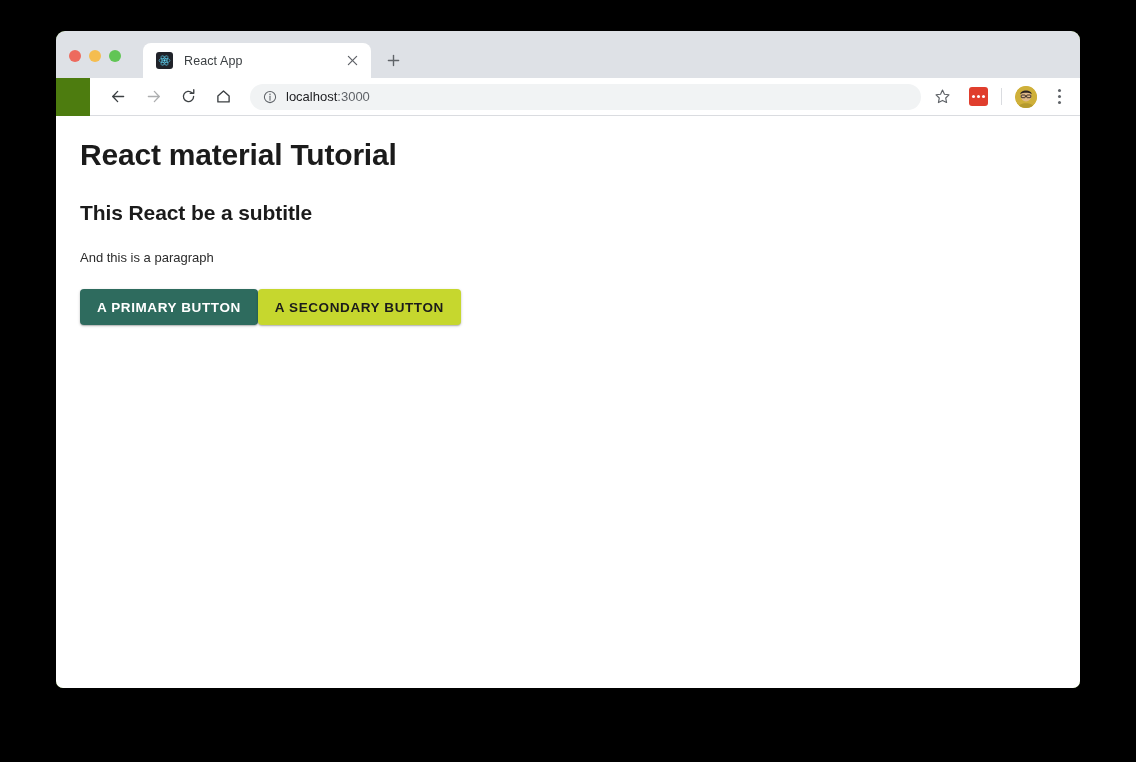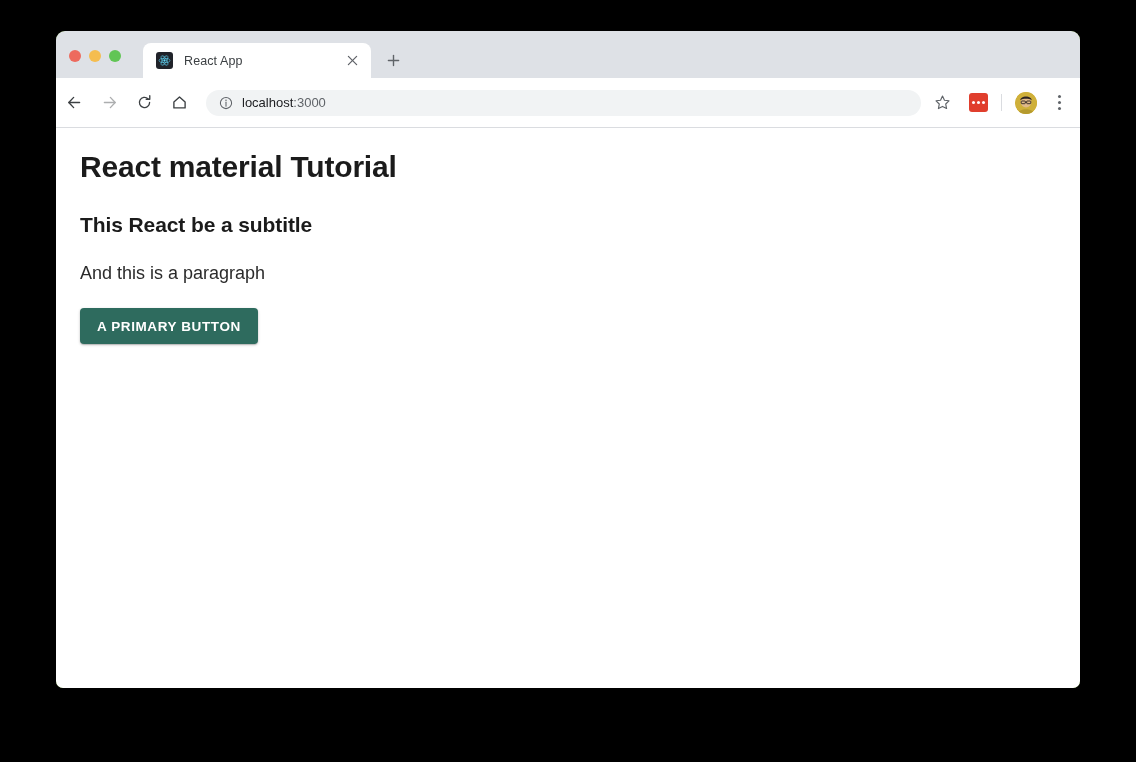--- a/index.html
+++ b/index.html
@@ -112,27 +112,28 @@
     display: flex;
     align-items: center;
     justify-content: center;
     border-radius: 50%;
     color: #5f6368;
     flex: 0 0 auto;
   }
 
   
   .toolbar {
-    height: 50px;
+    height: 38px;
     background: #ffffff;
     display: flex;
     align-items: center;
-    padding: 0 10px 0 4px;
+    padding: 0 10px 0 14px;
     border-bottom: 1px solid #dadce0;
     flex: 0 0 auto;
+    margin-left: 34px;
   }
 
   .nav-btn {
     width: 28px;
     height: 28px;
     display: flex;
     align-items: center;
     justify-content: center;
     margin-right: 7px;
     border-radius: 50%;
@@ -265,21 +266,21 @@
     font-size: 21px;
     font-weight: bold;
     color: #1b1b1b;
     letter-spacing: -0.1px;
     margin-top: 27px;
     line-height: 1.2;
     padding: 0 24px;
   }
 
   .page-p {
-    font-size: 18px;
+    font-size: 13px;
     font-weight: normal;
     color: #2b2b2b;
     margin-top: 24px;
     line-height: 1.4;
     padding: 0 24px;
   }
 
   .button-row {
     margin-top: 22px;
     display: flex;
@@ -425,18 +426,19 @@
 
   <div class="viewport">
     <div class="page-content">
 
       <h1 class="page-h1">React material Tutorial</h1>
       <h2 class="page-h2">This React be a subtitle</h2>
       <p class="page-p">And this is a paragraph</p>
 
       <div class="button-row">
         <button class="mui-button" id="primary-button" style="background: rgb(46, 107, 94); color: rgb(255, 255, 255);">A PRIMARY BUTTON</button>
+        <button class="mui-button" id="secondary-button" style="background: rgb(198, 215, 46); color: rgb(27, 27, 27);">A SECONDARY BUTTON</button>
       </div>
 
     </div>
   </div>
 
 </div>
 
 </body></html>

